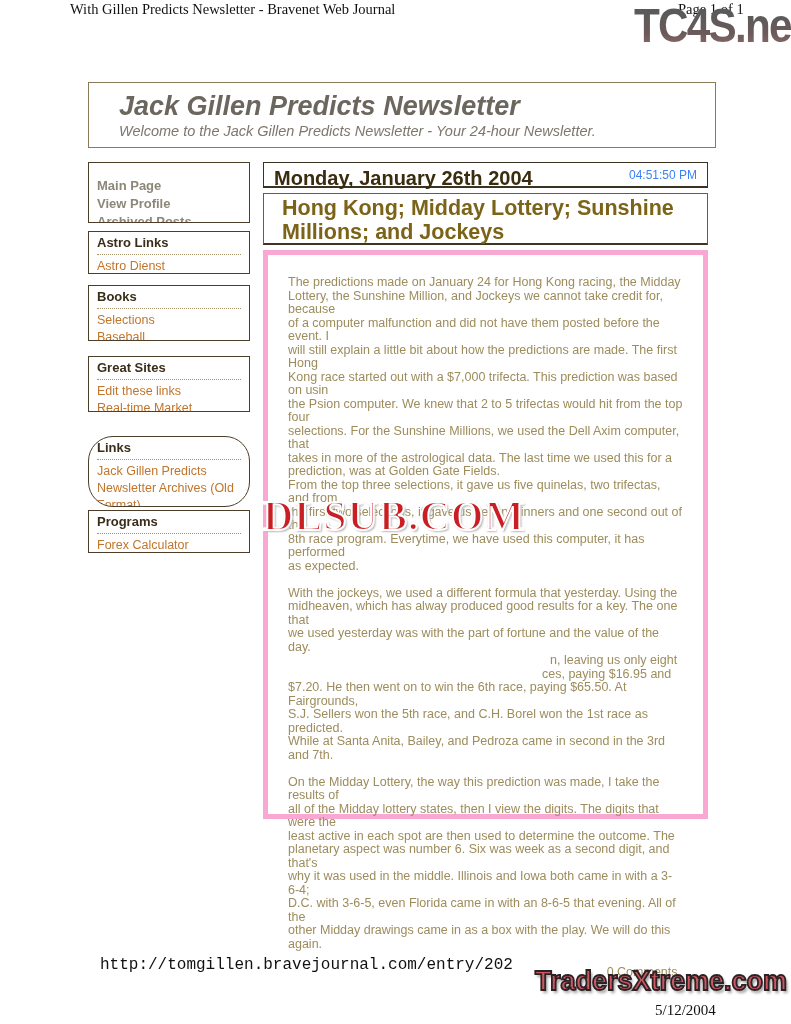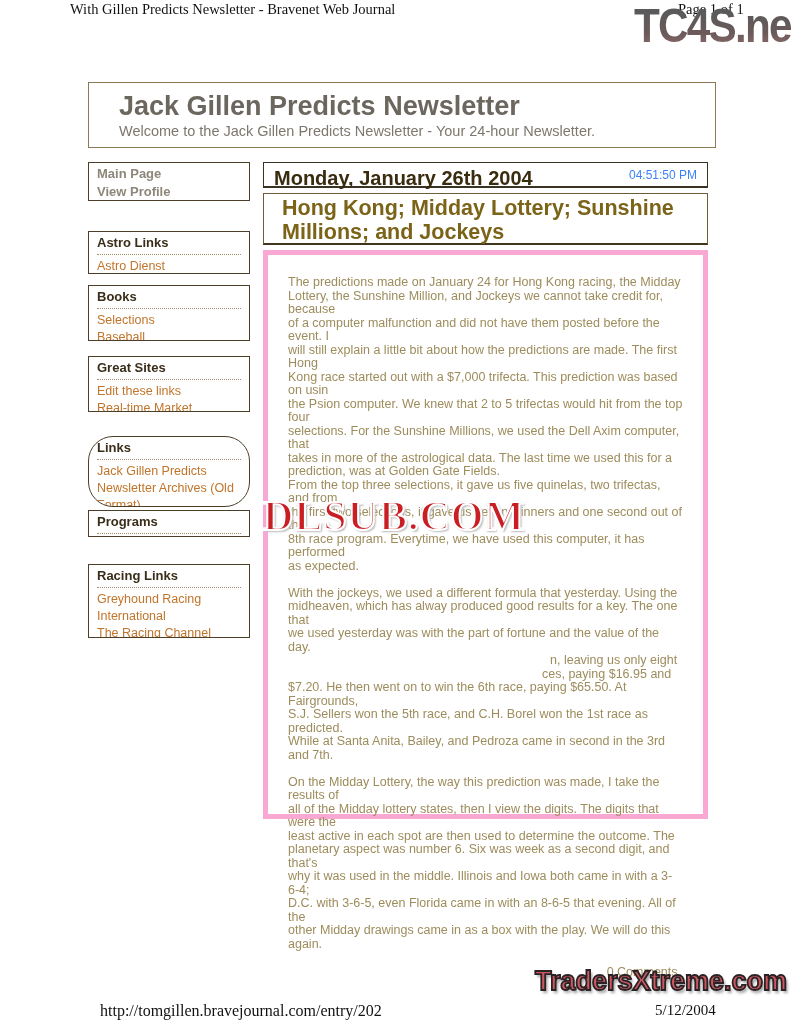--- a/index.html
+++ b/index.html
@@ -4,41 +4,41 @@
 <style>
   html,body{margin:0;padding:0;background:#fff;}
   #page{position:relative;width:791px;height:1024px;background:#fff;overflow:hidden;
         font-family:"Liberation Sans",sans-serif;}
 
   
   .print-header-left{position:absolute;left:70px;top:1px;font-family:"Liberation Serif",serif;
         font-size:14.5px;color:#111;}
   .print-header-right{position:absolute;left:678px;top:1px;font-family:"Liberation Serif",serif;
         font-size:14.5px;color:#111;}
-  .footer-url{position:absolute;left:100px;top:1002px;font-family:Liberation Serif, serif;
+  .footer-url{position:absolute;left:100px;top:956px;font-family:Liberation Mono, monospace;
         font-size:16px;color:#111;}
   .footer-date{position:absolute;left:655px;top:1002px;font-family:"Liberation Serif",serif;
         font-size:15px;color:#111;}
 
   
   .tc4s{position:absolute;top:2px;right:-12px;font-weight:900;font-size:48px;line-height:48px;
         letter-spacing:-2px;transform:scaleX(.88);transform-origin:right top;
         background:linear-gradient(180deg,#5a5a5a 20%,#6b5a5a 65%,#936c6c 100%);
         -webkit-background-clip:text;background-clip:text;color:transparent;z-index:5;}
   .dlsub{position:absolute;left:252px;top:487px;width:284px;height:58px;z-index:6;
         display:flex;align-items:center;justify-content:center;
         font-family:"Liberation Serif",serif;font-weight:900;font-size:42px;letter-spacing:1px;
         color:#c91f24;-webkit-text-stroke:2px #ffffff;
         text-shadow:0 0 2px #9a9a9a,2px 2px 2px #bdbdbd;}
   .tx-logo{position:absolute;right:4px;top:966px;z-index:5;font-weight:900;font-size:27px;
         color:#cd5860;-webkit-text-stroke:1.8px #2b2226;text-shadow:2px 3px 3px #9a9a9a;}
 
   
   .masthead{position:absolute;left:88px;top:82px;width:628px;height:66px;box-sizing:border-box;
-        border:1px solid #8a7a55;background:#fff;padding:8px 8px 0 30px;}
+        border:1px solid #8a7a55;background:#fff;padding:8px 8px 0 30px;font-style:italic;}
   .masthead-title{font-size:27px;line-height:30px;font-weight:700;color:#6c675e;}
   .masthead-sub{font-size:14.5px;color:#7d776d;margin-top:2px;}
 
   
   .sbox{position:absolute;left:88px;width:162px;box-sizing:border-box;border:1px solid #4c3e28;
         background:#fff;padding:3px 8px;overflow:hidden;}
   .nav-item{font-size:13px;font-weight:700;color:#8d8779;line-height:18px;cursor:pointer;}
   .sbox-heading{font-size:13px;font-weight:700;color:#3a2d1a;line-height:16px;
         border-bottom:1px dotted #a2916c;padding-bottom:3px;margin-bottom:3px;}
   .sbox-link{font-size:12.5px;color:#c1752b;line-height:17px;cursor:pointer;}
@@ -71,21 +71,21 @@
 
   <div class="print-header-left">With Gillen Predicts Newsletter - Bravenet Web Journal</div>
   <div class="print-header-right">Page 1 of 1</div>
   <div class="tc4s">TC4S.net</div>
 
   <div class="masthead">
     <div class="masthead-title">Jack Gillen Predicts Newsletter</div>
     <div class="masthead-sub">Welcome to the Jack Gillen Predicts Newsletter - Your 24-hour Newsletter.</div>
   </div>
 
-  <div class="sbox" style="top:162px;height:39px;padding-top:2px;">
+  <div class="sbox" style="top:162px;height:61px;padding-top:14px;">
     <div class="nav-item">Main Page</div>
     <div class="nav-item">View Profile</div>
     <div class="nav-item">Archived Posts</div>
   </div>
 
   <div class="sbox" style="top:285px;height:56px;">
     <div class="sbox-heading">Books</div>
     <div class="sbox-link">Selections</div>
     <div class="sbox-link">Baseball</div>
   </div>
@@ -99,31 +99,25 @@
     <div class="sbox-heading">Great Sites</div>
     <div class="sbox-link">Edit these links</div>
     <div class="sbox-link">Real-time Market Forecast</div>
   </div>
 
   <div class="sbox" style="top:436px;height:71px;border-radius:25px;">
     <div class="sbox-heading">Links</div>
     <div class="sbox-link">Jack Gillen Predicts Newsletter Archives (Old Format)</div>
   </div>
 
-  <div class="sbox" style="top:510px;height:27px;">
+  <div class="sbox" style="top:510px;height:43px;">
     <div class="sbox-heading">Programs</div>
     <div class="sbox-link">Forex Calculator</div>
   </div>
 
-  <div class="sbox" style="top:564px;height:74px;">
-    <div class="sbox-heading">Racing Links</div>
-    <div class="sbox-link">Greyhound Racing</div>
-    <div class="sbox-link">International</div>
-    <div class="sbox-link">The Racing Channel</div>
-  </div>
 
   <div class="datebar">
     <div class="datebar-date">Monday, January 26th 2004</div>
     <div class="datebar-time">04:51:50 PM</div>
   </div>
 
   <div class="titlebox">
     <div class="entry-title">Hong Kong; Midday Lottery; Sunshine Millions; and Jockeys</div>
   </div>
 

